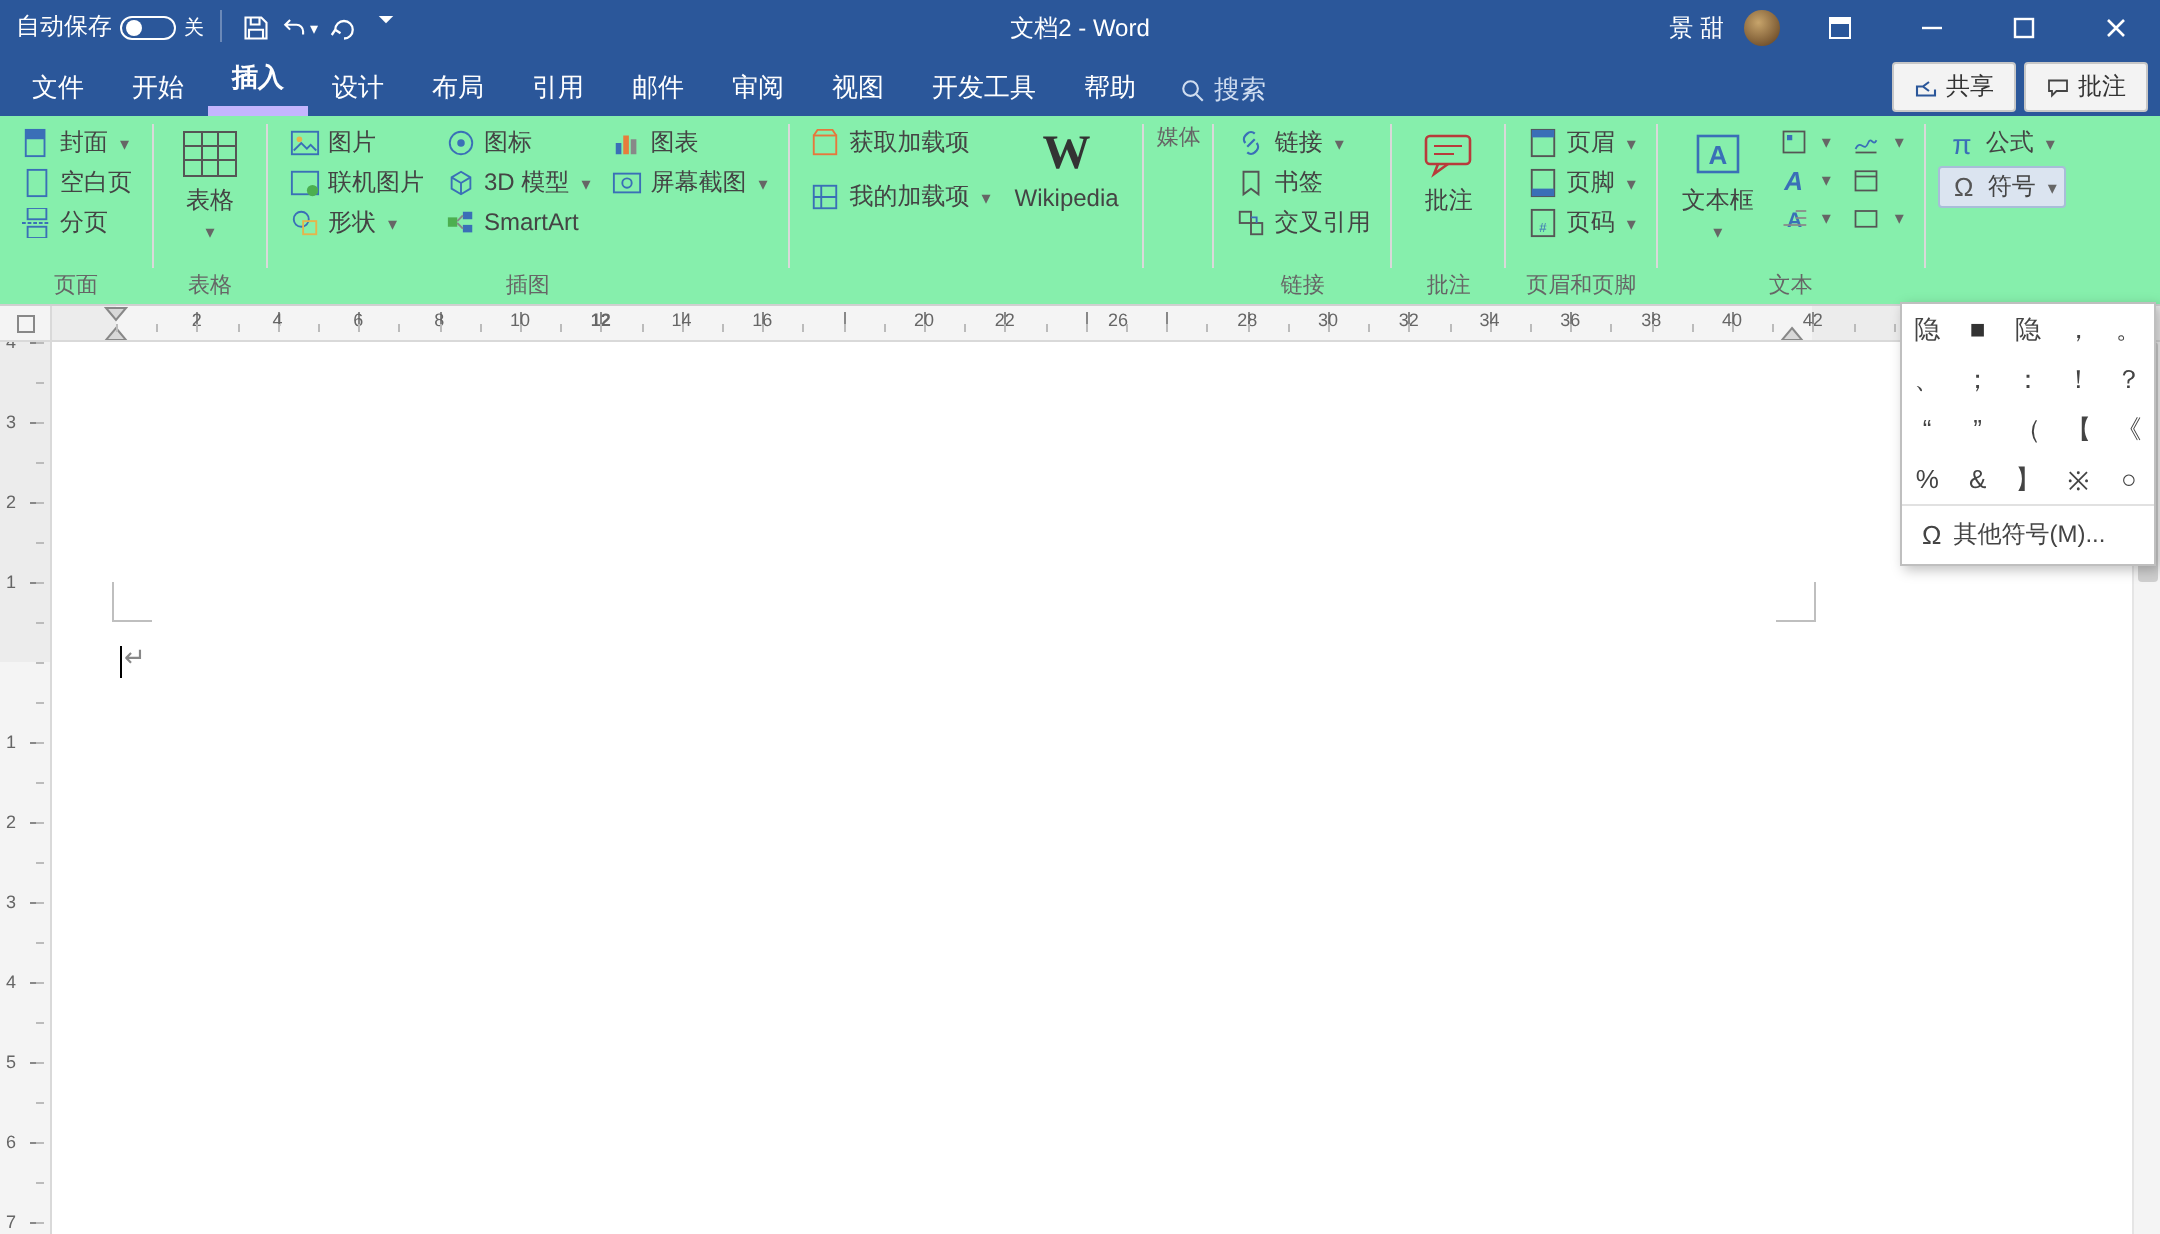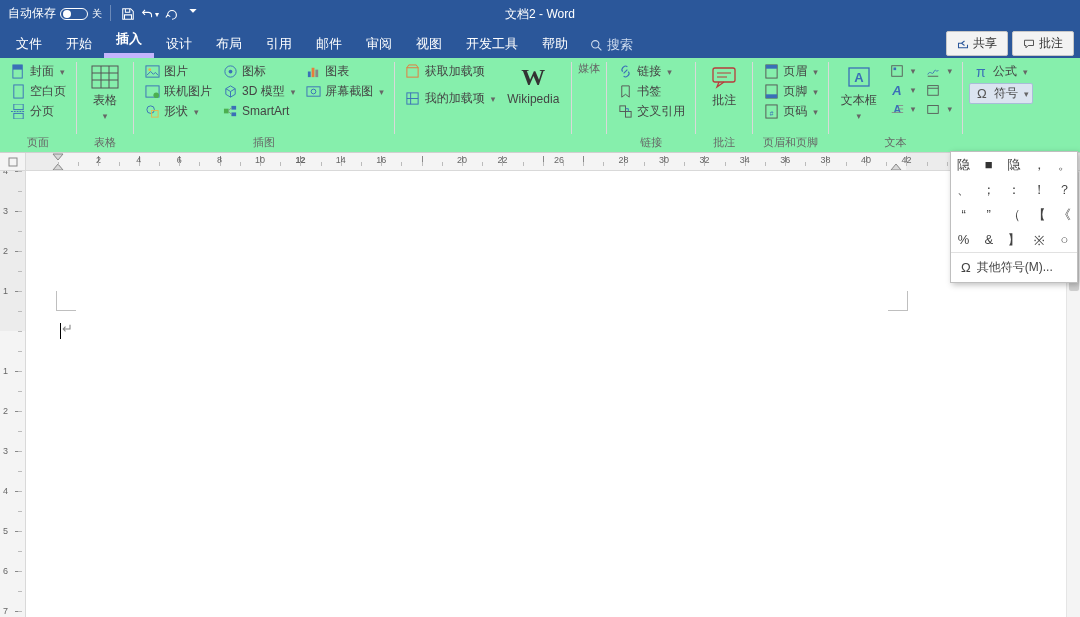--- a/index.html
+++ b/index.html
@@ -93,20 +93,45 @@
       <span style="font-size:8px;margin-left:1px;">▾</span>
     </span>
     <span class="title-icon">
       <svg width="14" height="14" viewBox="0 0 16 16">
           <path fill="none" stroke="#fff" stroke-width="1.3" d="M3 9a5 5 0 1 1 5 5 M3 9l-2 3 M3 9l3 2"></path>
         </svg>
     </span>
     <span style="font-size:10px;margin-left:4px;">⏷</span>
   </div>
   <div class="title-center">文档2 - Word</div>
+  <div class="title-right">
+    <span style="margin-right:2px;">景 甜</span>
+    <span class="avatar"></span>
+    <span class="win-btn">
+        <svg width="12" height="12" viewBox="0 0 12 12">
+          <rect x="1" y="1" width="10" height="10" fill="none" stroke="#fff"></rect>
+          <rect x="1" y="1" width="10" height="3" fill="#fff"></rect>
+        </svg>
+      </span>
+    <span class="win-btn">
+        <svg width="12" height="12">
+          <line x1="1" y1="6" x2="11" y2="6" stroke="#fff" stroke-width="1.2"></line>
+        </svg>
+      </span>
+    <span class="win-btn">
+        <svg width="12" height="12">
+          <rect x="1.5" y="1.5" width="9" height="9" fill="none" stroke="#fff" stroke-width="1.2"></rect>
+        </svg>
+      </span>
+    <span class="win-btn">
+        <svg width="12" height="12">
+          <path d="M2 2l8 8M10 2l-8 8" stroke="#fff" stroke-width="1.3"></path>
+        </svg>
+      </span>
+  </div>
 </div>
 
 <div class="tab-row">
   <div class="tab">文件</div>
   <div class="tab">开始</div>
   <div class="tab active">插入</div>
   <div class="tab">设计</div>
   <div class="tab">布局</div>
   <div class="tab">引用</div>
   <div class="tab">邮件</div>

